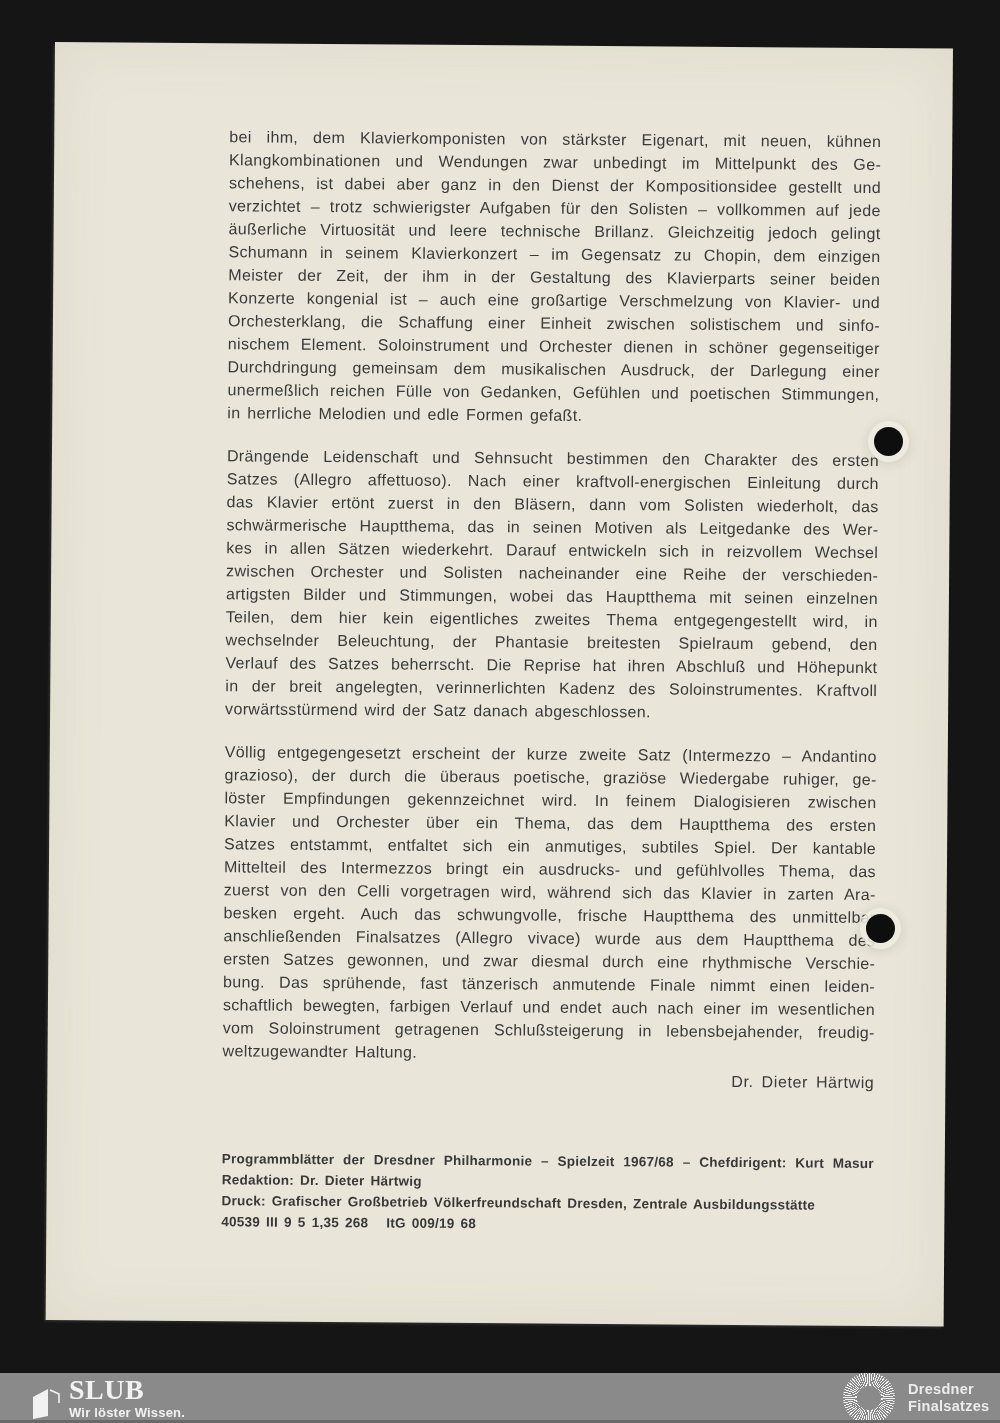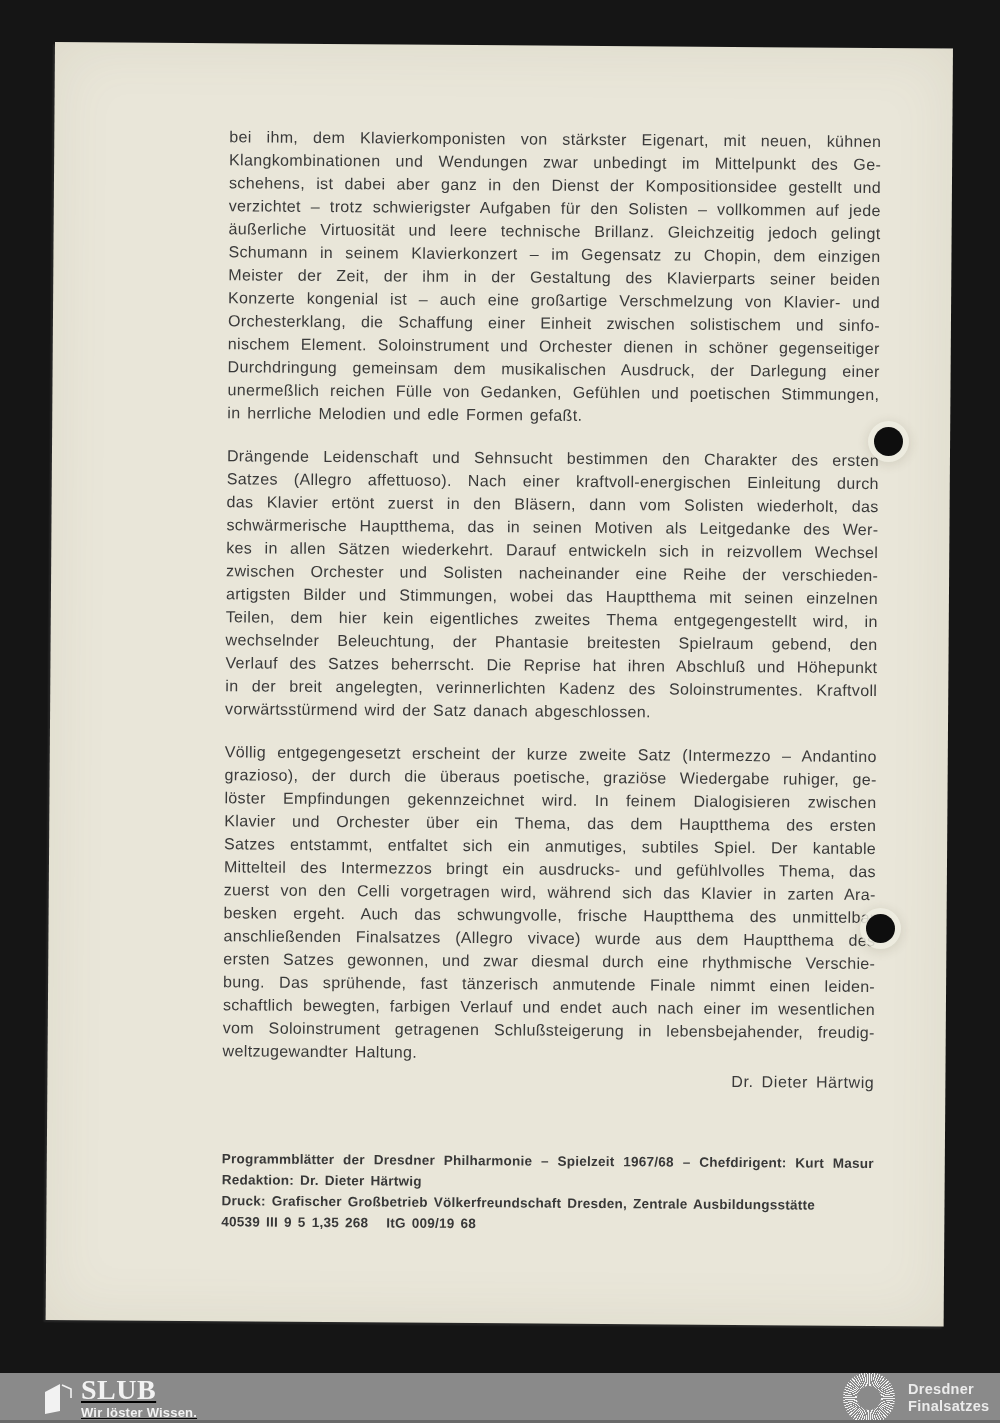--- a/index.html
+++ b/index.html
@@ -88,22 +88,22 @@
     background:var(--bar);
     overflow:hidden;
     z-index:10;
   }
   .footer::after{
     content:"";
     position:absolute;left:0;bottom:0;width:100%;height:3px;
     background:var(--bar-edge);
   }
   .slub{
-    position:absolute;left:44px;top:3px;
-    display:flex;align-items:center;text-decoration:underline;
+    position:absolute;left:32px;top:3px;
+    display:flex;align-items:flex-end;
   }
   .slub .book{width:28px;height:32px;margin-top:2px;}
   .slub-text{margin-left:9px;}
   .slub-name{
     font-family:"Liberation Serif", serif;
     font-weight:bold;
     font-size:28px;
     line-height:28px;
     color:var(--white);
     letter-spacing:0.5px;

